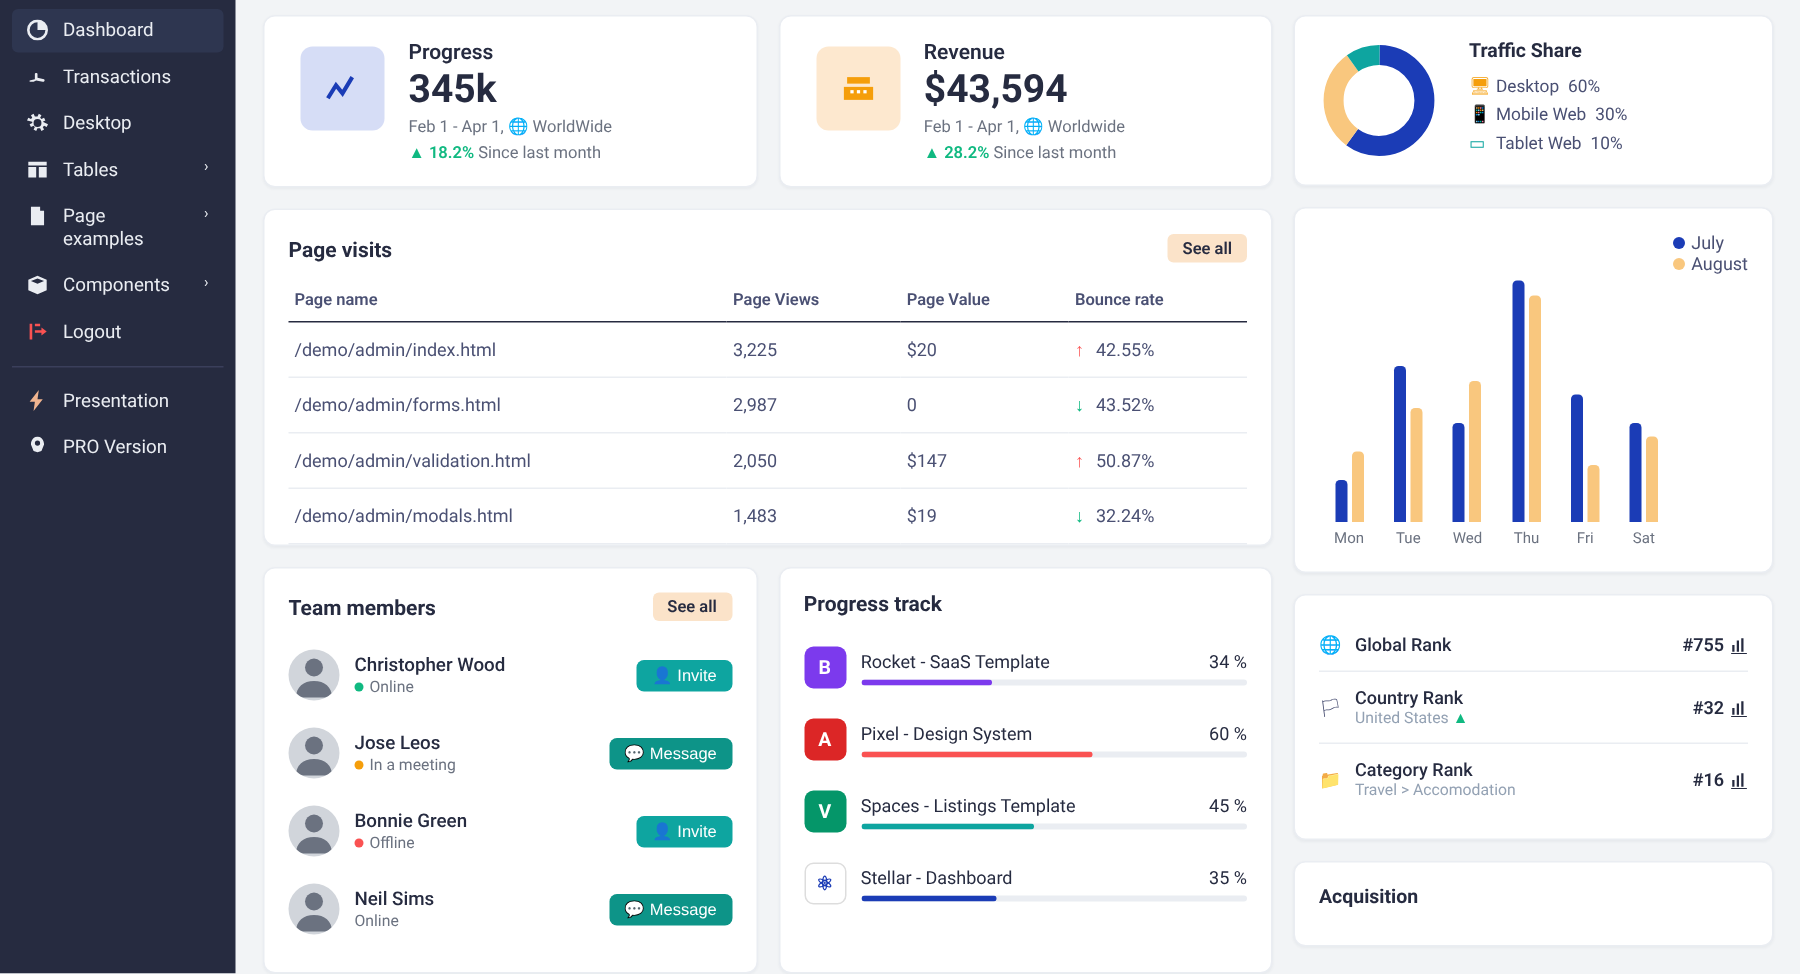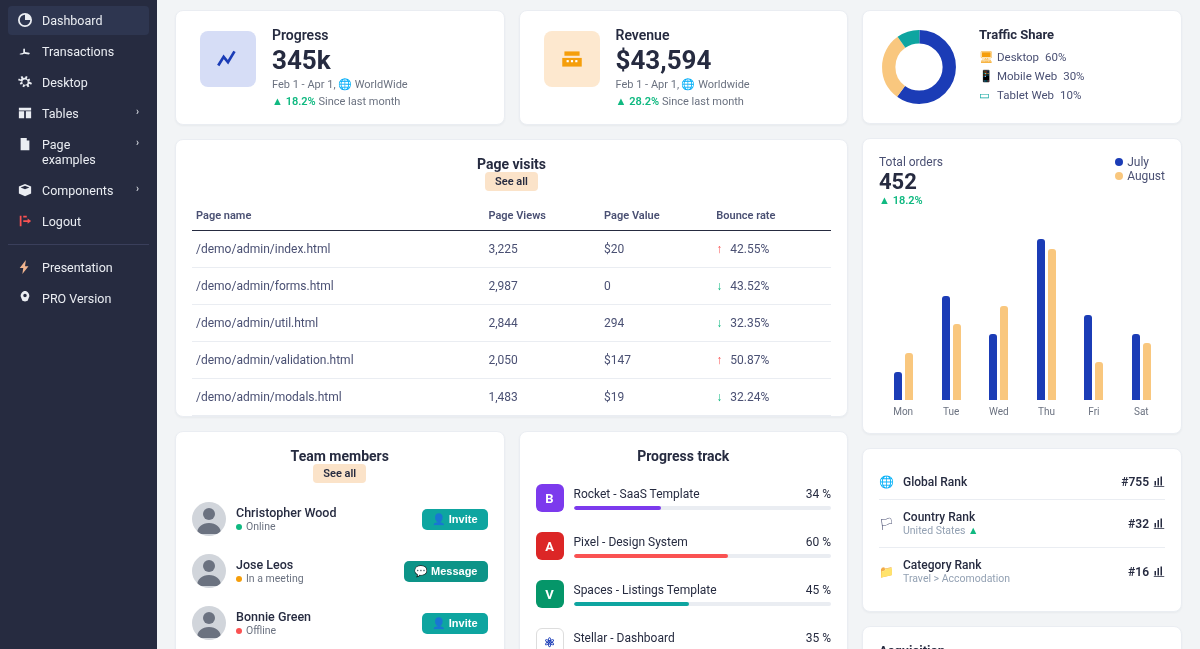--- a/index.html
+++ b/index.html
@@ -16,21 +16,21 @@
 .main { flex: 1; padding: 10px 18px; display: grid; grid-template-columns: 1fr 1fr 320px; gap: 14px; overflow: auto; }
 .card { background: #fff; border: 1px solid #eaedf2; border-radius: 8px; padding: 16px; box-shadow: 0 1px 2px rgba(46,54,80,.05); }
 .kpi { display: flex; gap: 16px; align-items: flex-start; }
 .kpi-icon { width: 56px; height: 56px; border-radius: 8px; display: flex; align-items: center; justify-content: center; margin-top: 4px; margin-left: 8px; }
 .kpi h3 { font-size: 14px; color: #262b40; font-weight: 600; margin-bottom: 2px; }
 .kpi .big { font-size: 26px; font-weight: 700; color: #262b40; margin-bottom: 3px; }
 .kpi .sub { font-size: 11px; color: #6b7280; margin-bottom: 4px; }
 .kpi .delta { font-size: 11px; color: #6b7280; }
 .delta .up { color: #10b981; font-weight: 600; }
 .wide { grid-column: 1 / 3; }
-.card-header { display: flex; justify-content: space-between; align-items: center; margin-bottom: 10px; flex-direction: column; }
+.card-header { display: flex; justify-content: space-between; align-items: flex-end; margin-bottom: 10px; }
 .card-header h4 { font-size: 14px; color: #262b40; font-weight: 700; }
 .pill { background: #fbe3c9; color: #262b40; font-size: 11px; padding: 3px 10px; border-radius: 4px; font-weight: 600; cursor: pointer; }
 table { width: 100%; border-collapse: collapse; font-size: 12px; }
 th { text-align: left; font-weight: 600; color: #4a5073; padding: 8px 4px; border-bottom: 1px solid #262b40; font-size: 11px; }
 td { padding: 11px 4px; border-bottom: 1px solid #eaedf2; color: #4a5073; }
 td.br { white-space: nowrap; }
 .arr-up { color: #fa5252; margin-right: 8px; }
 .arr-down { color: #10b981; margin-right: 8px; }
 .traffic { display: flex; gap: 20px; align-items: center; }
 .donut { width: 80px; height: 80px; }
@@ -49,33 +49,33 @@
 .bar-pair { display: flex; gap: 3px; align-items: flex-end; height: 170px; }
 .bar { width: 8px; border-radius: 3px 3px 0 0; }
 .bar.jul { background: #1b3cb6; }
 .bar.aug { background: #f9c77e; }
 .bar-lbl { font-size: 10px; color: #6b7280; }
 .rank-row { display: flex; align-items: center; gap: 10px; padding: 10px 0; border-bottom: 1px solid #eaedf2; font-size: 12px; }
 .rank-row:last-child { border-bottom: none; }
 .rank-row .icon { width: 14px; color: #4a5073; }
 .rank-row .t1 { color: #262b40; font-weight: 500; }
 .rank-row .t2 { color: #93a1b3; font-size: 10.5px; }
-.rank-value { margin-left: auto; font-weight: 600; color: #262b40; display: flex; gap: 4px; }
+.rank-value { margin-left: auto; font-weight: 600; color: #262b40; display: flex; gap: 4px; align-items: center; }
 .acq h5 { font-size: 13px; font-weight: 700; color: #262b40; margin-bottom: 8px; }
 .team-row { display: flex; align-items: center; gap: 10px; padding: 9px 0; }
 .avatar { width: 34px; height: 34px; border-radius: 50%; background: #d1d5db; flex-shrink: 0; overflow: hidden; display: flex; align-items: center; justify-content: center; }
 .avatar svg { width: 34px; height: 34px; }
 .team-info { flex: 1; }
 .team-info .name { font-size: 12.5px; color: #262b40; font-weight: 500; }
 .team-info .status { font-size: 10.5px; color: #6b7280; }
 .status .dot { width: 6px; height: 6px; border-radius: 50%; display: inline-block; margin-right: 4px; }
 .dot.online { background: #10b981; }
 .dot.away { background: #f59e0b; }
 .dot.offline { background: #fa5252; }
-.btn { padding: 4px 10px; border-radius: 5px; font-size: 11px; font-weight: 700; cursor: pointer; display: flex; align-items: center; gap: 4px; border: none; color: #fff; }
+.btn { padding: 4px 10px; border-radius: 5px; font-size: 11px; font-weight: 400; cursor: pointer; display: flex; align-items: center; gap: 4px; border: none; color: #fff; }
 .btn.teal { background: #0ea5a0; }
 .btn.teal2 { background: #0d9488; }
 .prog-row { display: flex; align-items: center; gap: 10px; padding: 10px 0; }
 .prog-icon { width: 28px; height: 28px; border-radius: 6px; display: flex; align-items: center; justify-content: center; font-weight: 700; color: #fff; flex-shrink: 0; }
 .prog-body { flex: 1; }
 .prog-top { display: flex; justify-content: space-between; font-size: 12px; color: #262b40; margin-bottom: 5px; }
 .prog-bar { height: 4px; background: #eaedf2; border-radius: 2px; overflow: hidden; }
 .prog-fill { height: 100%; border-radius: 2px; }
 .right-col { grid-column: 3; grid-row: 1 / 6; display: flex; flex-direction: column; gap: 14px; }
 .globe { display: inline-block; }
@@ -220,25 +220,20 @@
             <span>Tablet Web</span> 
             <span>10%</span>
           </div>
       </div>
     </div>
 
     <div class="card">
       <div class="orders-legend">
         <div><span class="dot" style="background:#1b3cb6"></span><span>July</span></div>
         <div><span class="dot" style="background:#f9c77e"></span><span>August</span></div>
-      </div>
-      <div class="orders-head">
-        <div class="lbl">Total orders</div>
-        <div class="num">452</div>
-        <div class="d">▲ <span>18.2%</span></div>
       </div>
       <div class="bars" id="bars">
           <div class="bar-group">
             <div class="bar-pair">
               <div class="bar jul" style="height:28.333333333333332px"></div>
               <div class="bar aug" style="height:47.22222222222222px"></div>
             </div>
             <div class="bar-lbl">Mon</div>
           </div>
           <div class="bar-group">
@@ -338,26 +333,20 @@
             <td>$20</td>
             <td class="br"><span class="arr-up">↑</span>42.55%</td>
           </tr>
           <tr>
             <td>/demo/admin/forms.html</td>
             <td>2,987</td>
             <td>0</td>
             <td class="br"><span class="arr-down">↓</span>43.52%</td>
           </tr>
           <tr>
-            <td>/demo/admin/util.html</td>
-            <td>2,844</td>
-            <td>294</td>
-            <td class="br"><span class="arr-down">↓</span>32.35%</td>
-          </tr>
-          <tr>
             <td>/demo/admin/validation.html</td>
             <td>2,050</td>
             <td>$147</td>
             <td class="br"><span class="arr-up">↑</span>50.87%</td>
           </tr>
           <tr>
             <td>/demo/admin/modals.html</td>
             <td>1,483</td>
             <td>$19</td>
             <td class="br"><span class="arr-down">↓</span>32.24%</td>

